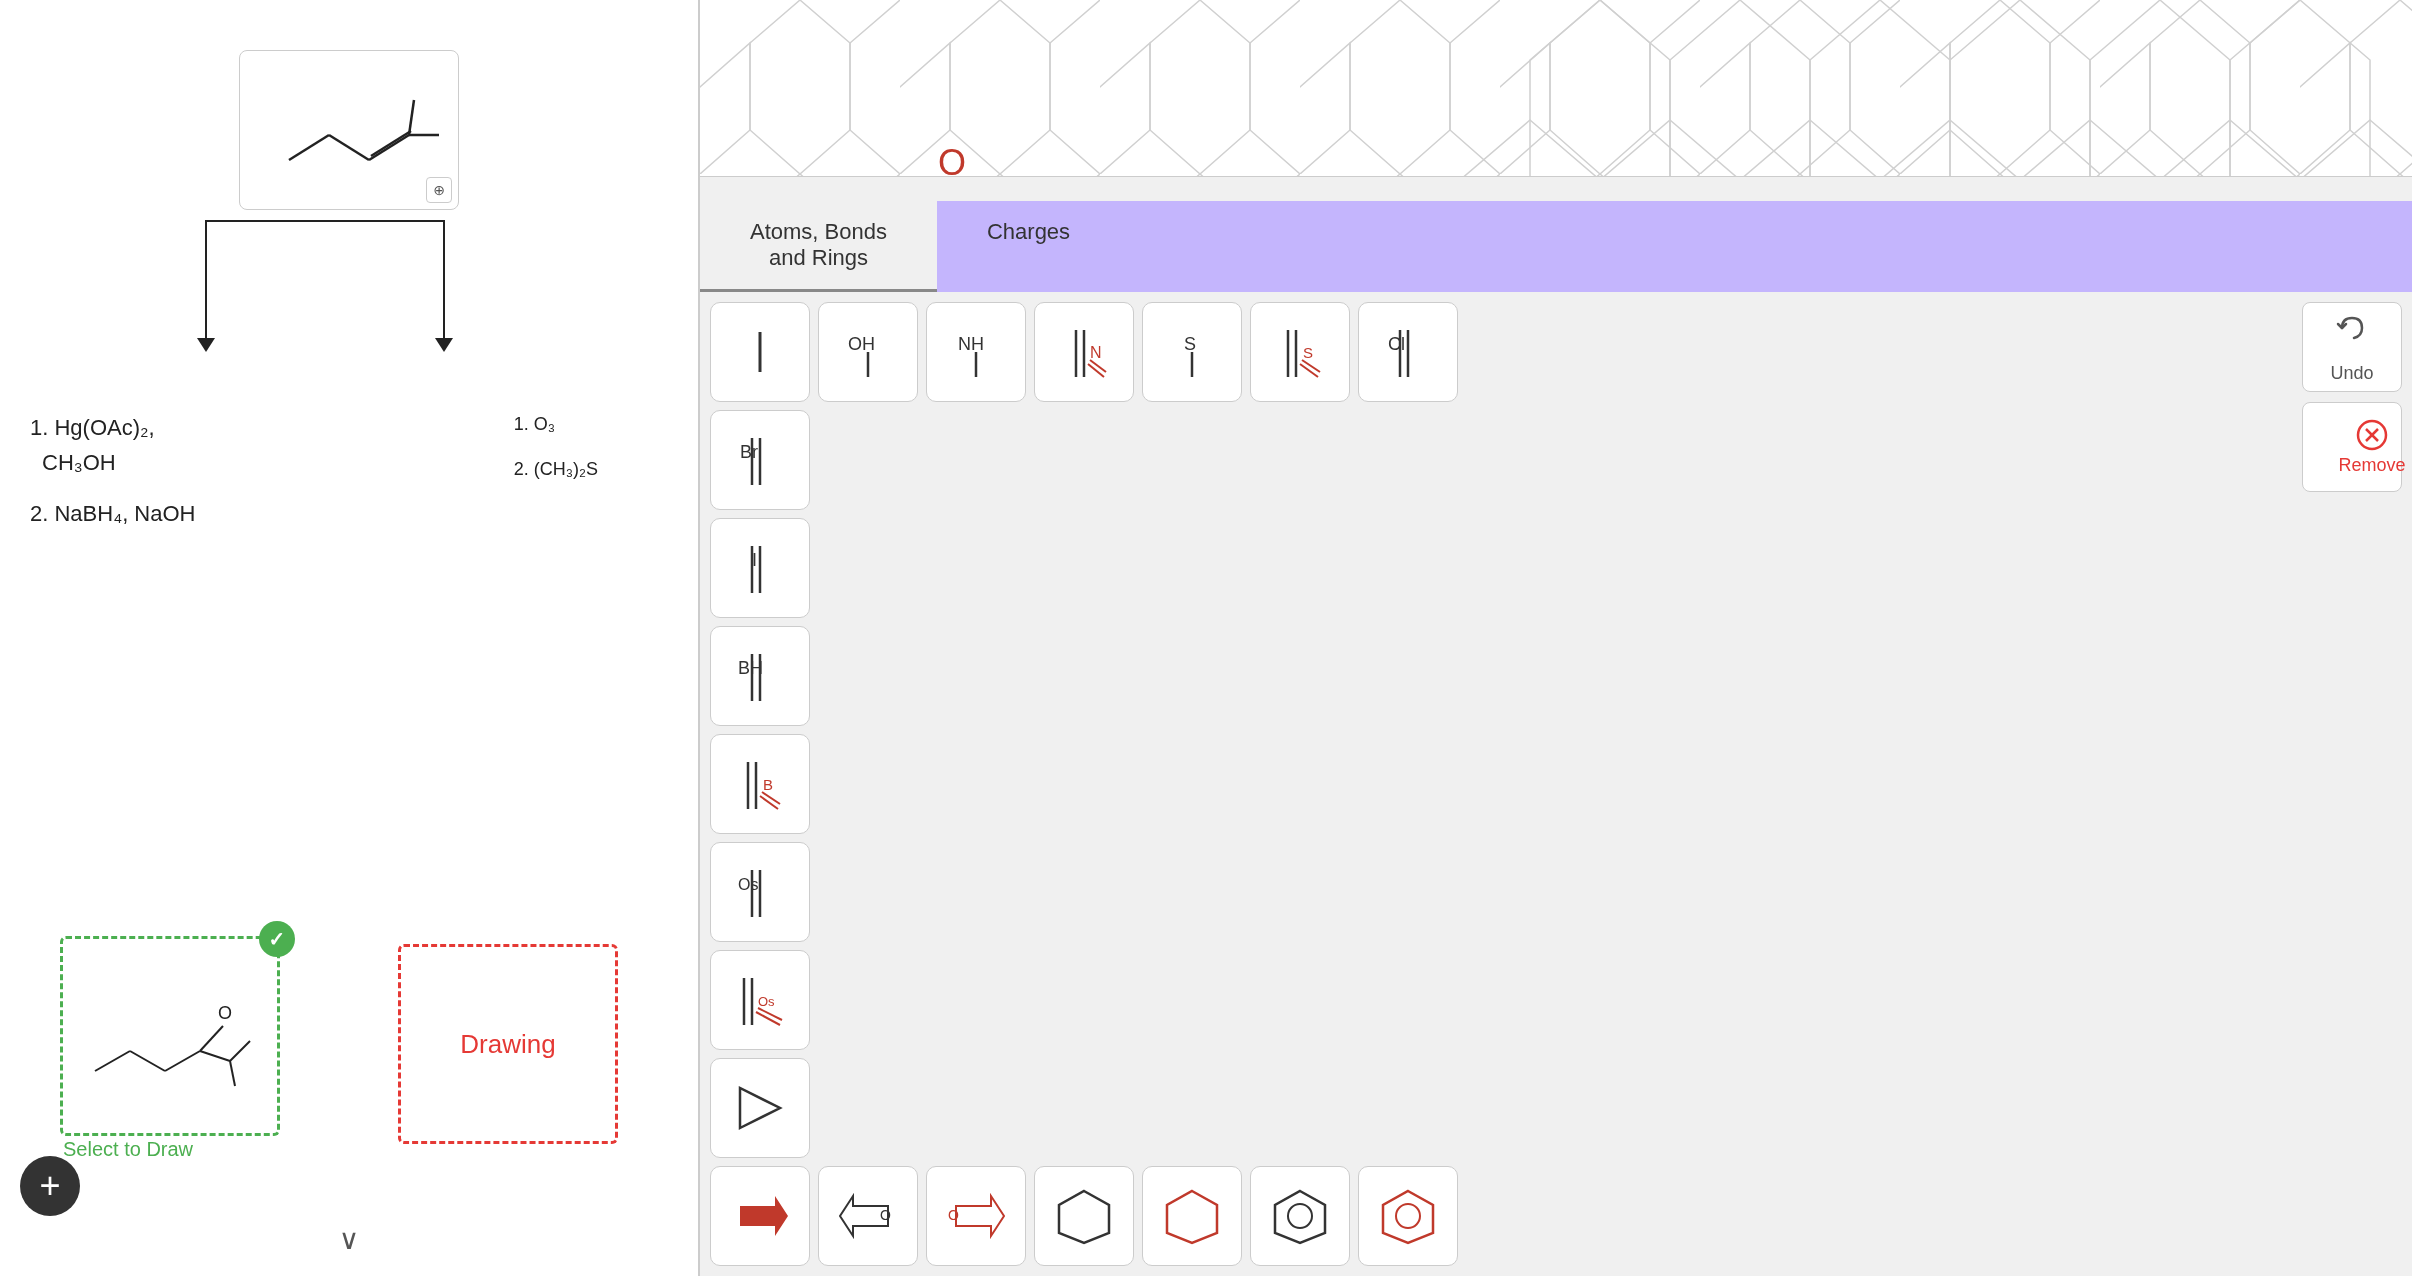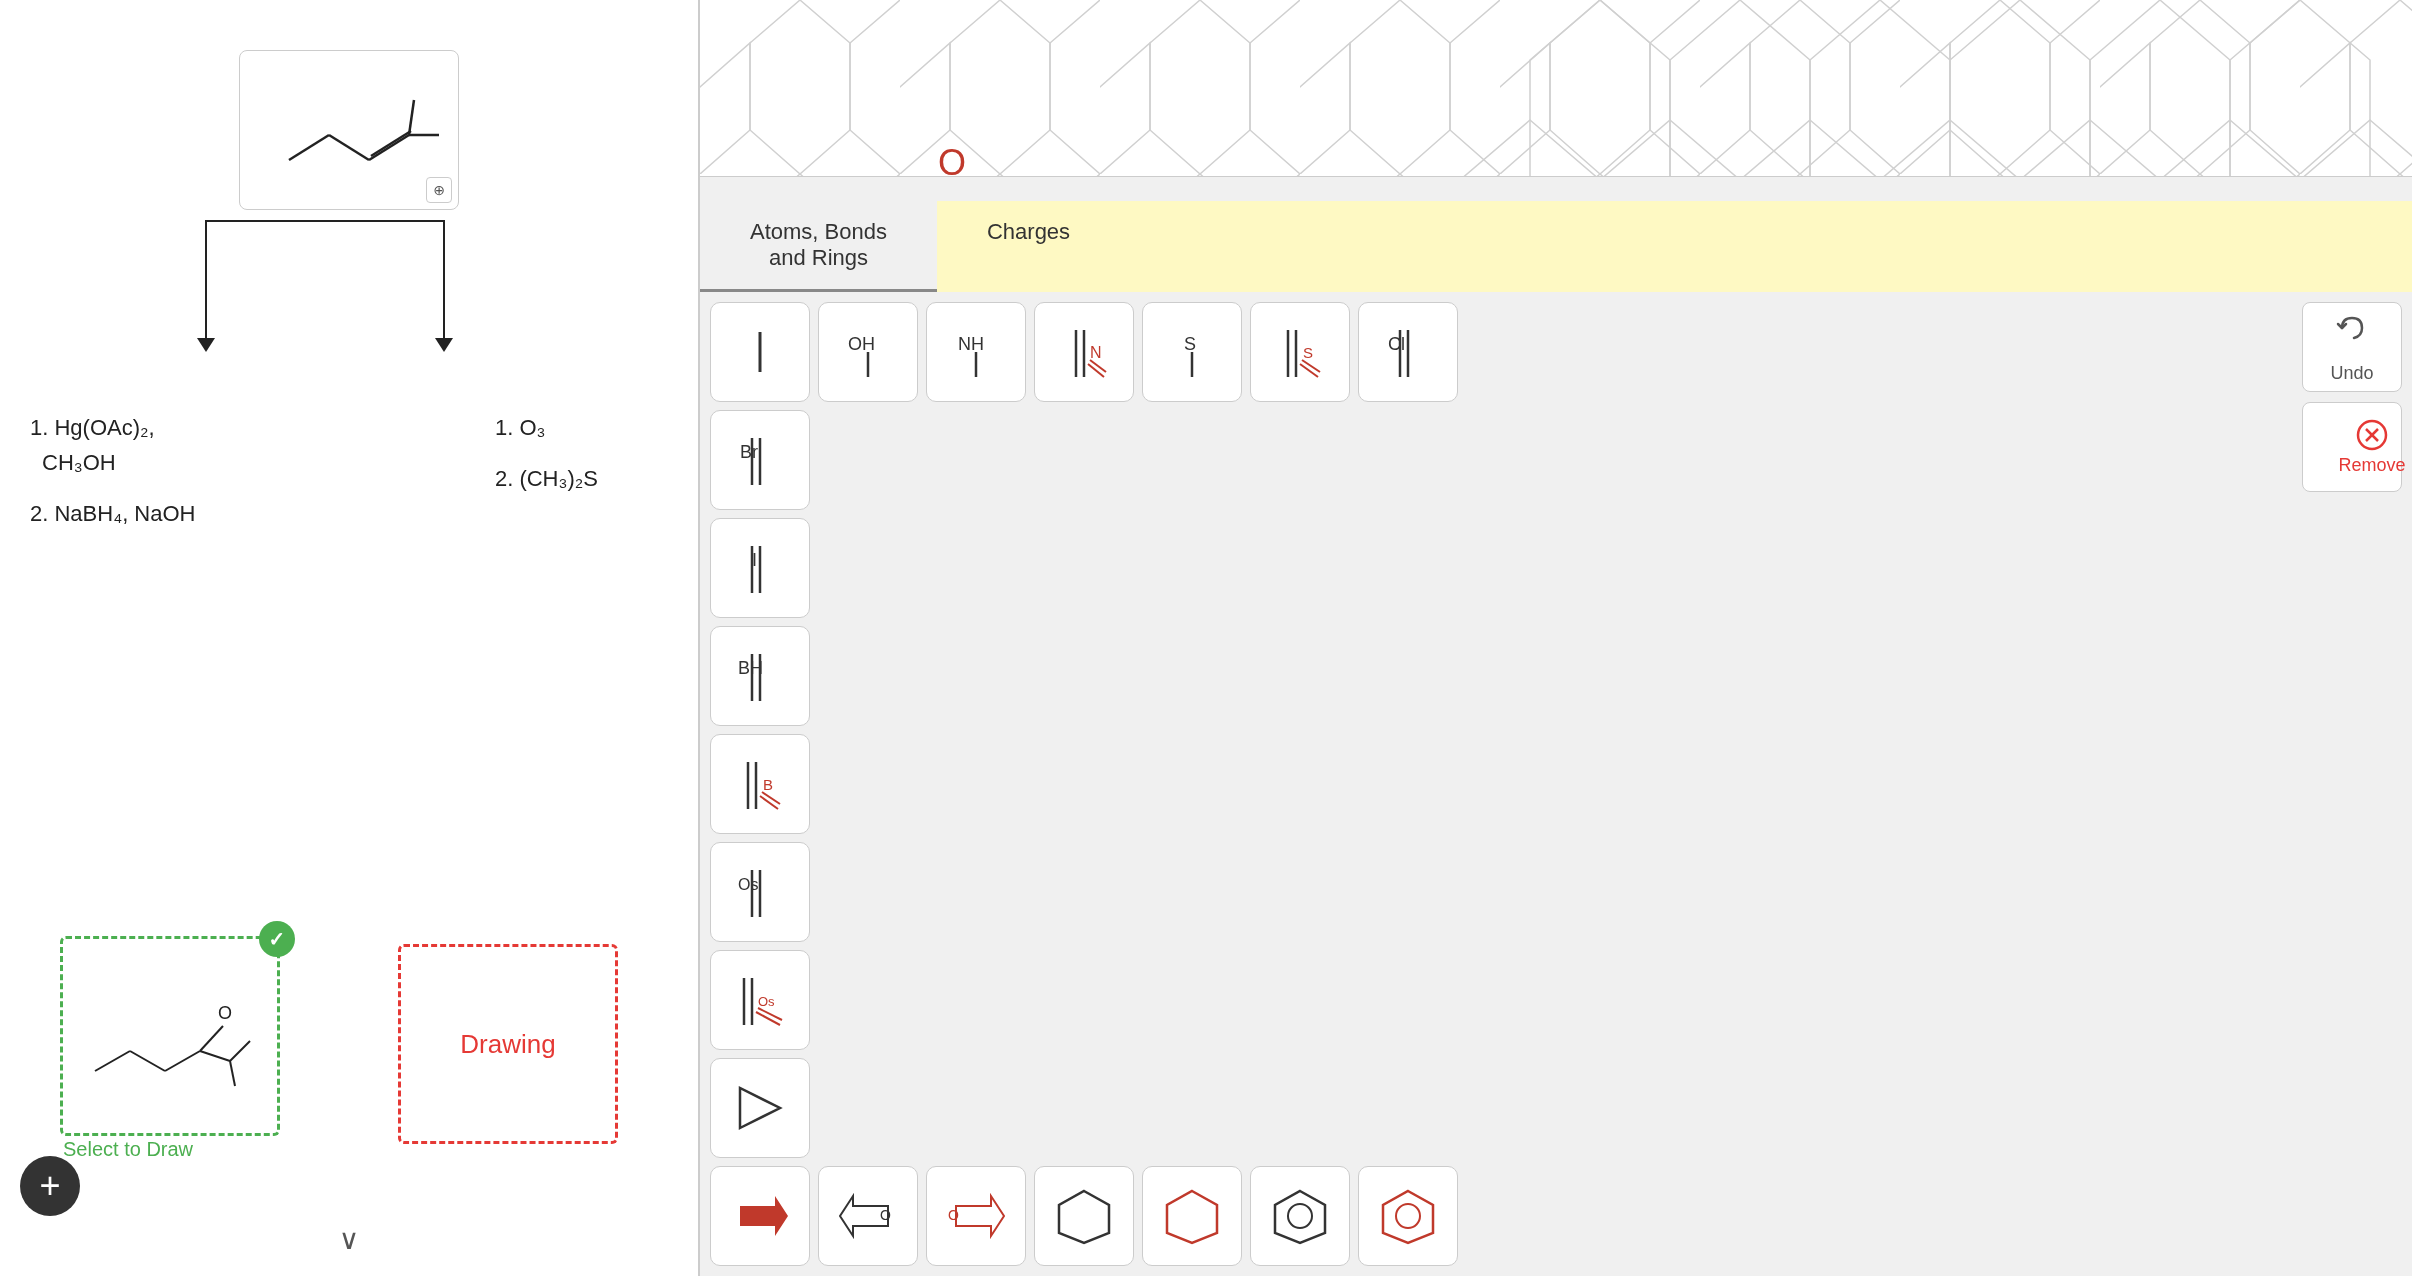--- a/index.html
+++ b/index.html
@@ -67,21 +67,21 @@
       left: 10px;
       top: 200px;
       font-size: 22px;
       line-height: 1.6;
       color: #222;
     }
     .reaction-conditions-right {
       position: absolute;
       right: 80px;
       top: 200px;
-      font-size: 22px;
+      font-size: 18px;
       line-height: 1.6;
       color: #222;
     }
 
     
     .answer-box-green {
       position: absolute;
       left: 40px;
       bottom: 120px;
       width: 220px;
@@ -190,21 +190,21 @@
 
     
     .toolbar {
       background: #f0f0f0;
       border-top: 1px solid #ccc;
       padding: 0;
     }
 
     .toolbar-tabs {
       display: flex;
-      background: #fef9c3;
+      background: #c4b5fd;
       margin-top: 24px;
     }
     .toolbar-tab {
       padding: 18px 50px;
       font-size: 22px;
       cursor: pointer;
       border-bottom: 3px solid transparent;
       color: #333;
       text-align: center;
     }

